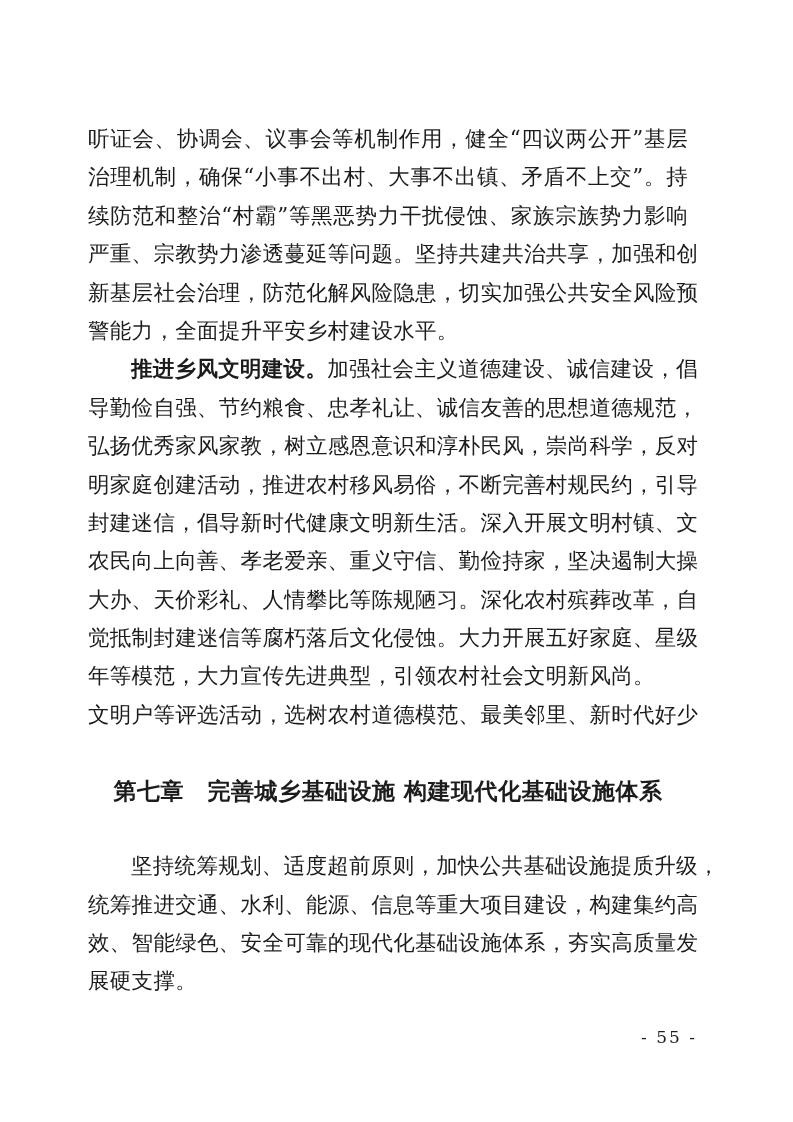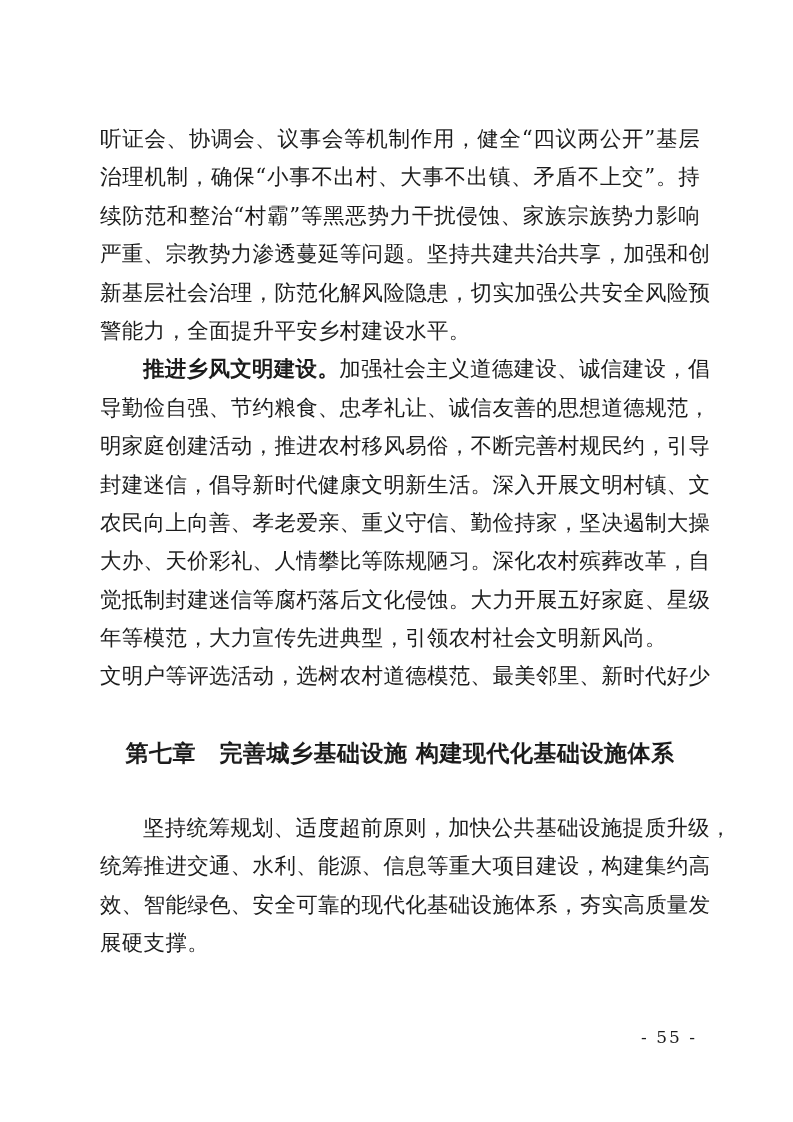--- a/index.html
+++ b/index.html
@@ -11,21 +11,21 @@
     position: relative;
     width: 793px;
     height: 1122px;
     background: #ffffff;
     overflow: hidden;
     font-family: "DejaVu Serif", "Liberation Serif", serif;
     color: #1c1c1c;
   }
   .content {
     position: absolute;
-    left: 100px;
+    left: 88px;
     top: 120px;
     width: 600px;
   }
   .line {
     height: 38.4px;
     line-height: 38.4px;
     font-size: 21.5px;
     text-align: justify;
     text-align-last: justify;
     letter-spacing: 0.3px;
@@ -79,20 +79,21 @@
       <div class="line">严重、宗教势力渗透蔓延等问题。坚持共建共治共享，加强和创</div>
       <div class="line">新基层社会治理，防范化解风险隐患，切实加强公共安全风险预</div>
       <div class="line para-end">警能力，全面提升平安乡村建设水平。</div>
     </div>
 
     <div>
       <div class="line indent">
         <span class="bold-lead">推进乡风文明建设。</span><span>加强社会主义道德建设、诚信建设，倡</span>
       </div>
       <div class="line">导勤俭自强、节约粮食、忠孝礼让、诚信友善的思想道德规范，</div>
+      <div class="line">弘扬优秀家风家教，树立感恩意识和淳朴民风，崇尚科学，反对</div>
       <div class="line">明家庭创建活动，推进农村移风易俗，不断完善村规民约，引导</div>
       <div class="line">封建迷信，倡导新时代健康文明新生活。深入开展文明村镇、文</div>
       <div class="line">农民向上向善、孝老爱亲、重义守信、勤俭持家，坚决遏制大操</div>
       <div class="line">大办、天价彩礼、人情攀比等陈规陋习。深化农村殡葬改革，自</div>
       <div class="line">觉抵制封建迷信等腐朽落后文化侵蚀。大力开展五好家庭、星级</div>
       <div class="line para-end">年等模范，大力宣传先进典型，引领农村社会文明新风尚。</div>
       <div class="line">文明户等评选活动，选树农村道德模范、最美邻里、新时代好少</div>
     </div>
 
     <div class="chapter-heading">第七章　完善城乡基础设施 构建现代化基础设施体系</div>

